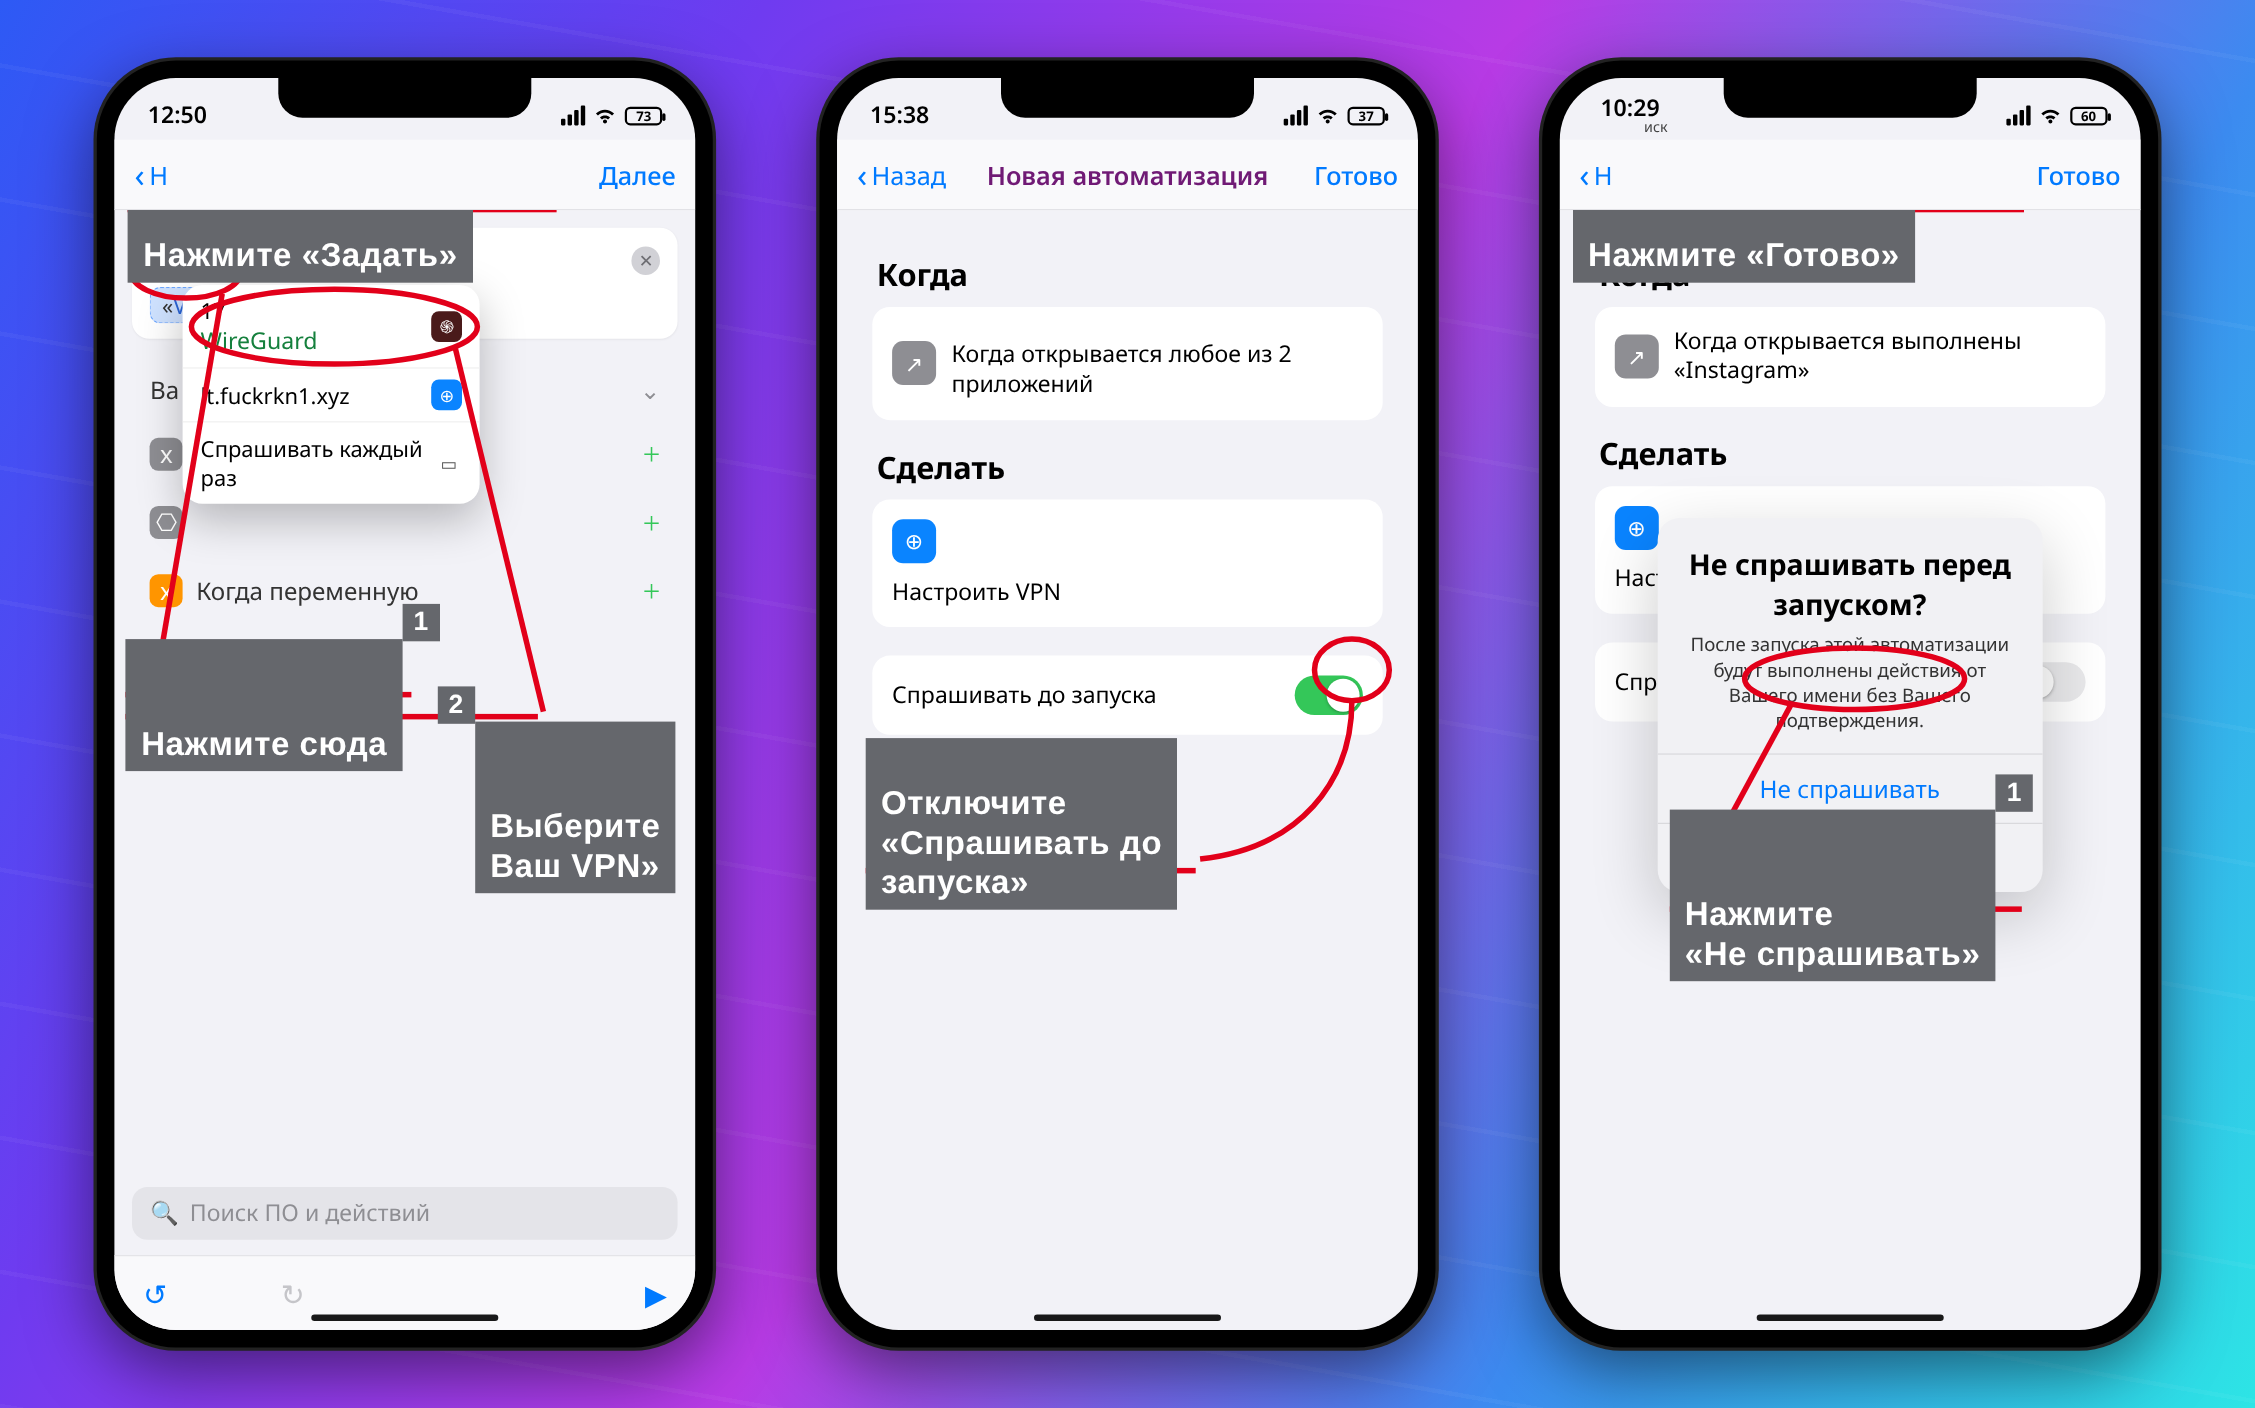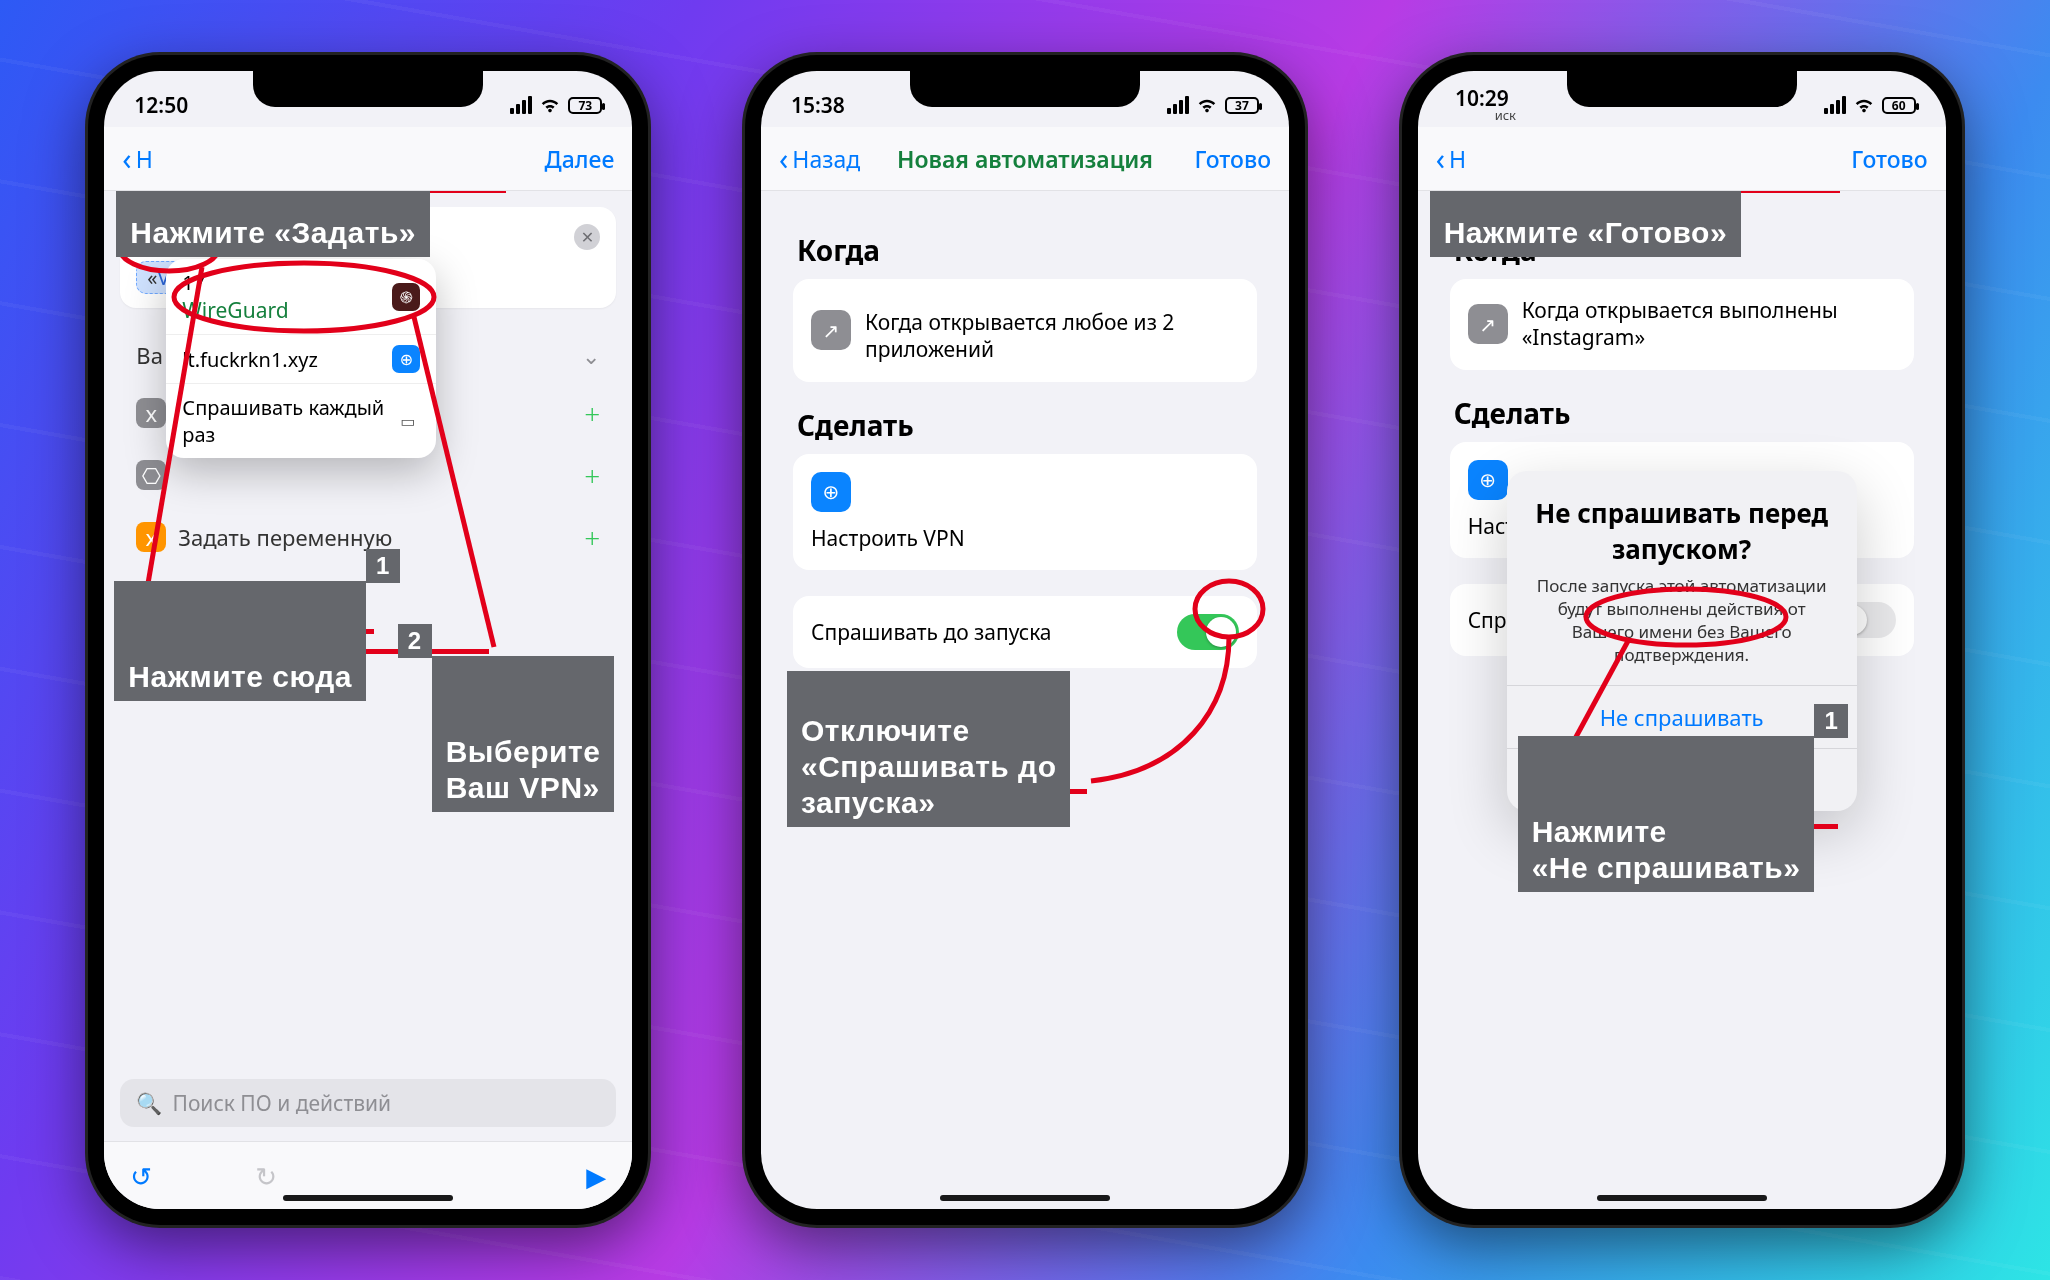--- a/index.html
+++ b/index.html
@@ -73,21 +73,21 @@
   
   .navbar{
     height:64px; background:#f9f9fb;
     display:flex; justify-content:space-between; align-items:center;
     padding:0 18px; font-size:23px;
     border-bottom:1px solid #e2e2e6;
     position:relative; z-index:5;
   }
   .nav-left{ color:#007aff; display:flex; align-items:center; gap:4px;}
   .nav-left .chev{ font-size:30px; line-height:1; }
-  .nav-title{ font-weight:600; color:#15803d; position:absolute; left:0; right:0; text-align:center;}
+  .nav-title{ font-weight:600; color:#701a75; position:absolute; left:0; right:0; text-align:center;}
   .nav-right{ color:#007aff; font-weight:500;}
 
   .content{ padding: 16px; position:relative; height: calc(100% - 56px - 64px - 68px); overflow:hidden;}
   .phone2 .content, .phone3 .content{ height: calc(100% - 56px - 64px); }
 
   
   .action-card{
     background:#fff; border-radius:16px; padding:14px 16px;
     box-shadow: 0 1px 2px rgba(0,0,0,.05);
     position:relative;
@@ -272,21 +272,21 @@
         </div>
         <div class="sugg-row">
           <span class="left">
               <span class="sq-icon">⎔</span>
             </span>
           <span class="plus">+</span>
         </div>
         <div class="sugg-row">
           <span class="left">
               <span class="sq-icon sq-orange">x</span>
-              <span>Задать переменную</span>
+              <span>Когда переменную</span>
             </span>
           <span class="plus">+</span>
         </div>
       </div>
 
       <div class="anno" style="top:-54px; left:12px;">
         
         <span>Нажмите «Задать»</span>
       </div>
       <div class="underline-red" style="top:-3px; left:12px; width:390px;"></div>

